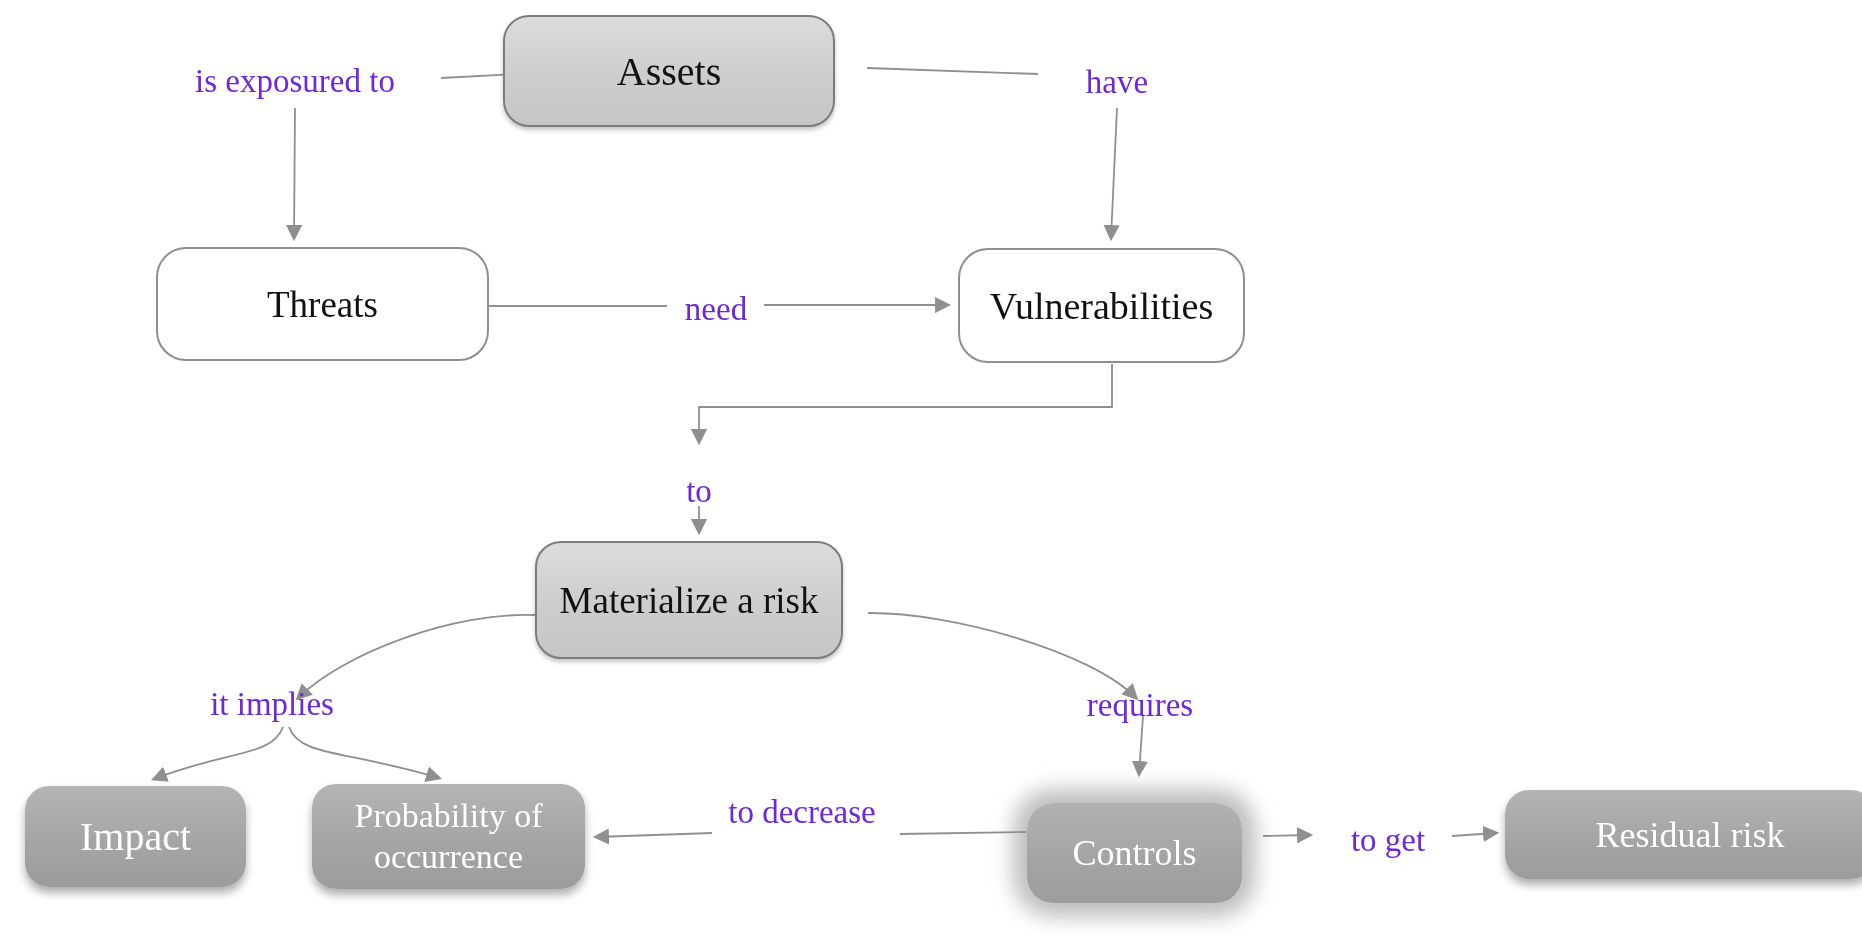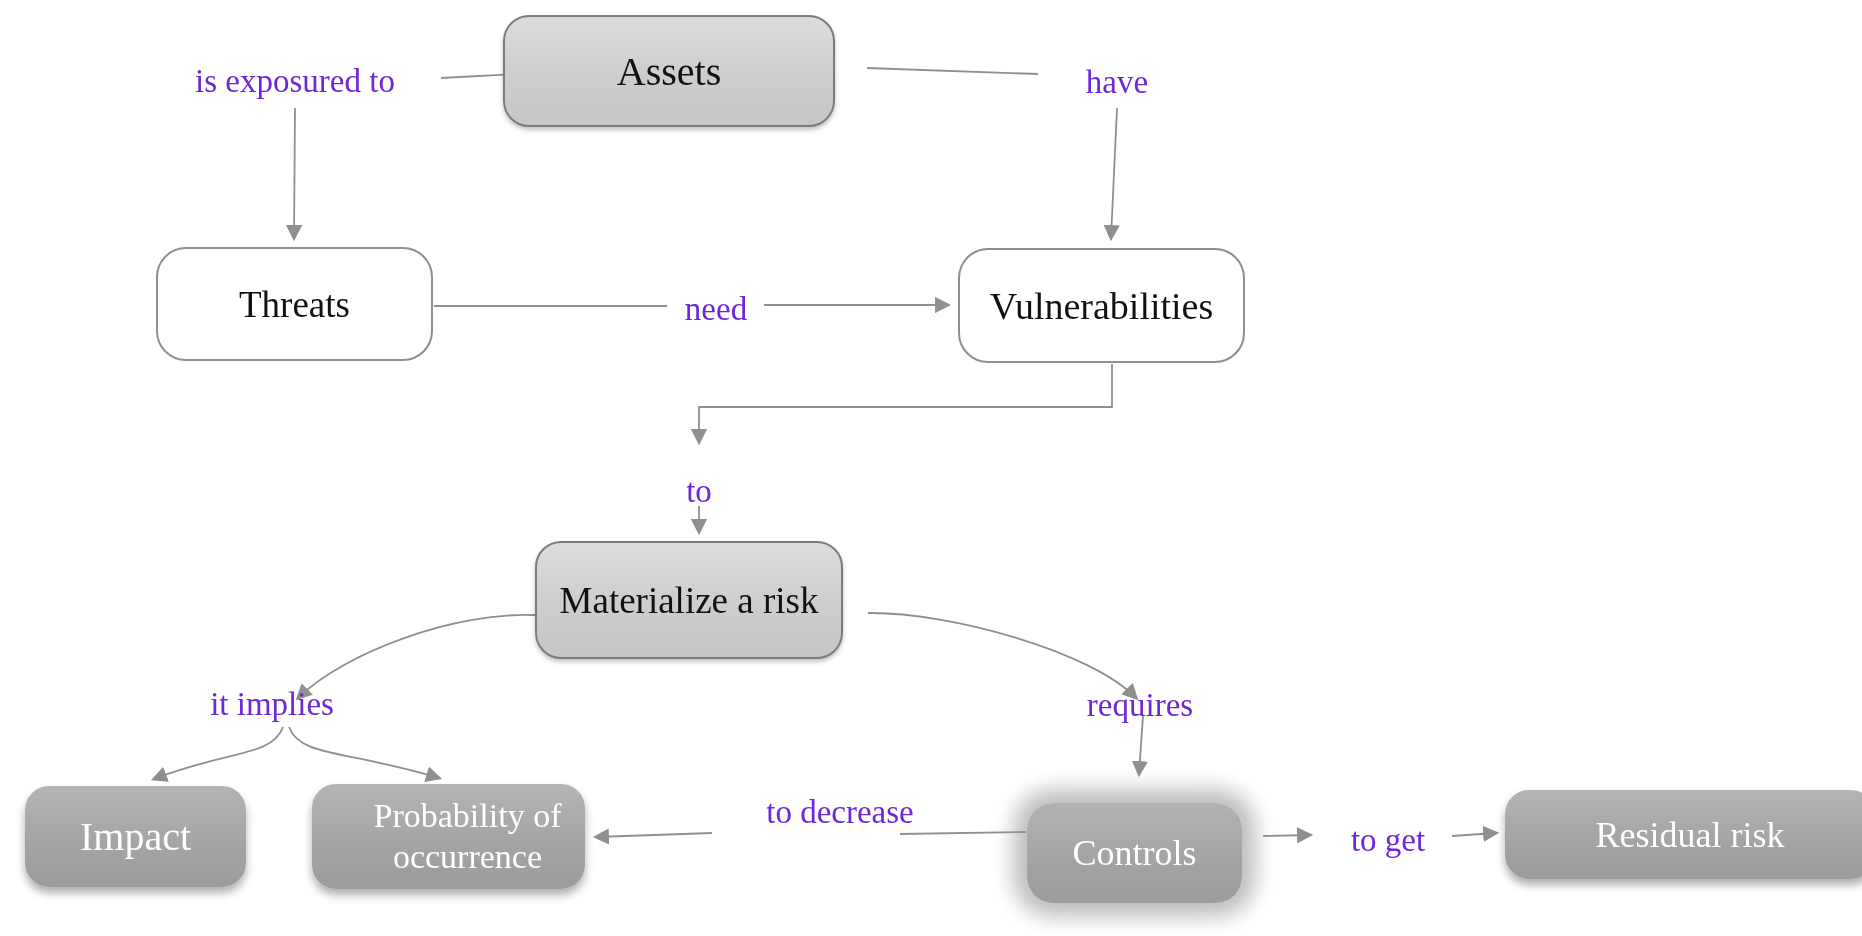--- a/index.html
+++ b/index.html
@@ -44,21 +44,21 @@
     box-shadow:0 0 20px 14px rgba(148,148,148,.6);
   }
   .edge-label{
     position:absolute;
     color:#6d28d9;
     font-size:33px;
     line-height:1.45;
     text-align:center;
     white-space:nowrap;
   }
-  .wrap2{white-space:normal;padding-left:38px;}
+  .wrap2{white-space:normal;}
 </style>
 </head>
 <body>
 
 <div id="stage">
 
   <svg id="edges" viewBox="0 0 1862 936" xmlns="http://www.w3.org/2000/svg">
     <defs>
       <marker id="arrow" viewBox="0 0 10 10" refX="8" refY="5" markerWidth="9" markerHeight="9" orient="auto-start-reverse">
         <path d="M 0 0 L 10 5 L 0 10 z" fill="#8f8f8f"></path>
@@ -82,21 +82,21 @@
       <path d="M 900 834 L 1026 832"></path>
       <path d="M 1263 836 L 1310 835" marker-end="url(#arrow)"></path>
       <path d="M 1452 836 L 1496 833" marker-end="url(#arrow)"></path>
     </g>
   </svg>
 
   <div class="node node-light" style="left:503px;top:15px;width:332px;height:112px;font-size:40px;">
     <span>Assets</span>
   </div>
 
-  <div class="node node-white" style="left:156px;top:247px;width:277px;height:114px;font-size:37px;">
+  <div class="node node-white" style="left:156px;top:247px;width:333px;height:114px;font-size:37px;">
     <span>Threats</span>
   </div>
 
   <div class="node node-white" style="left:958px;top:248px;width:287px;height:115px;font-size:38px;">
     <span>Vulnerabilities</span>
   </div>
 
   <div class="node node-light" style="left:535px;top:541px;width:308px;height:118px;font-size:37px;">
     <span>Materialize a risk</span>
   </div>

